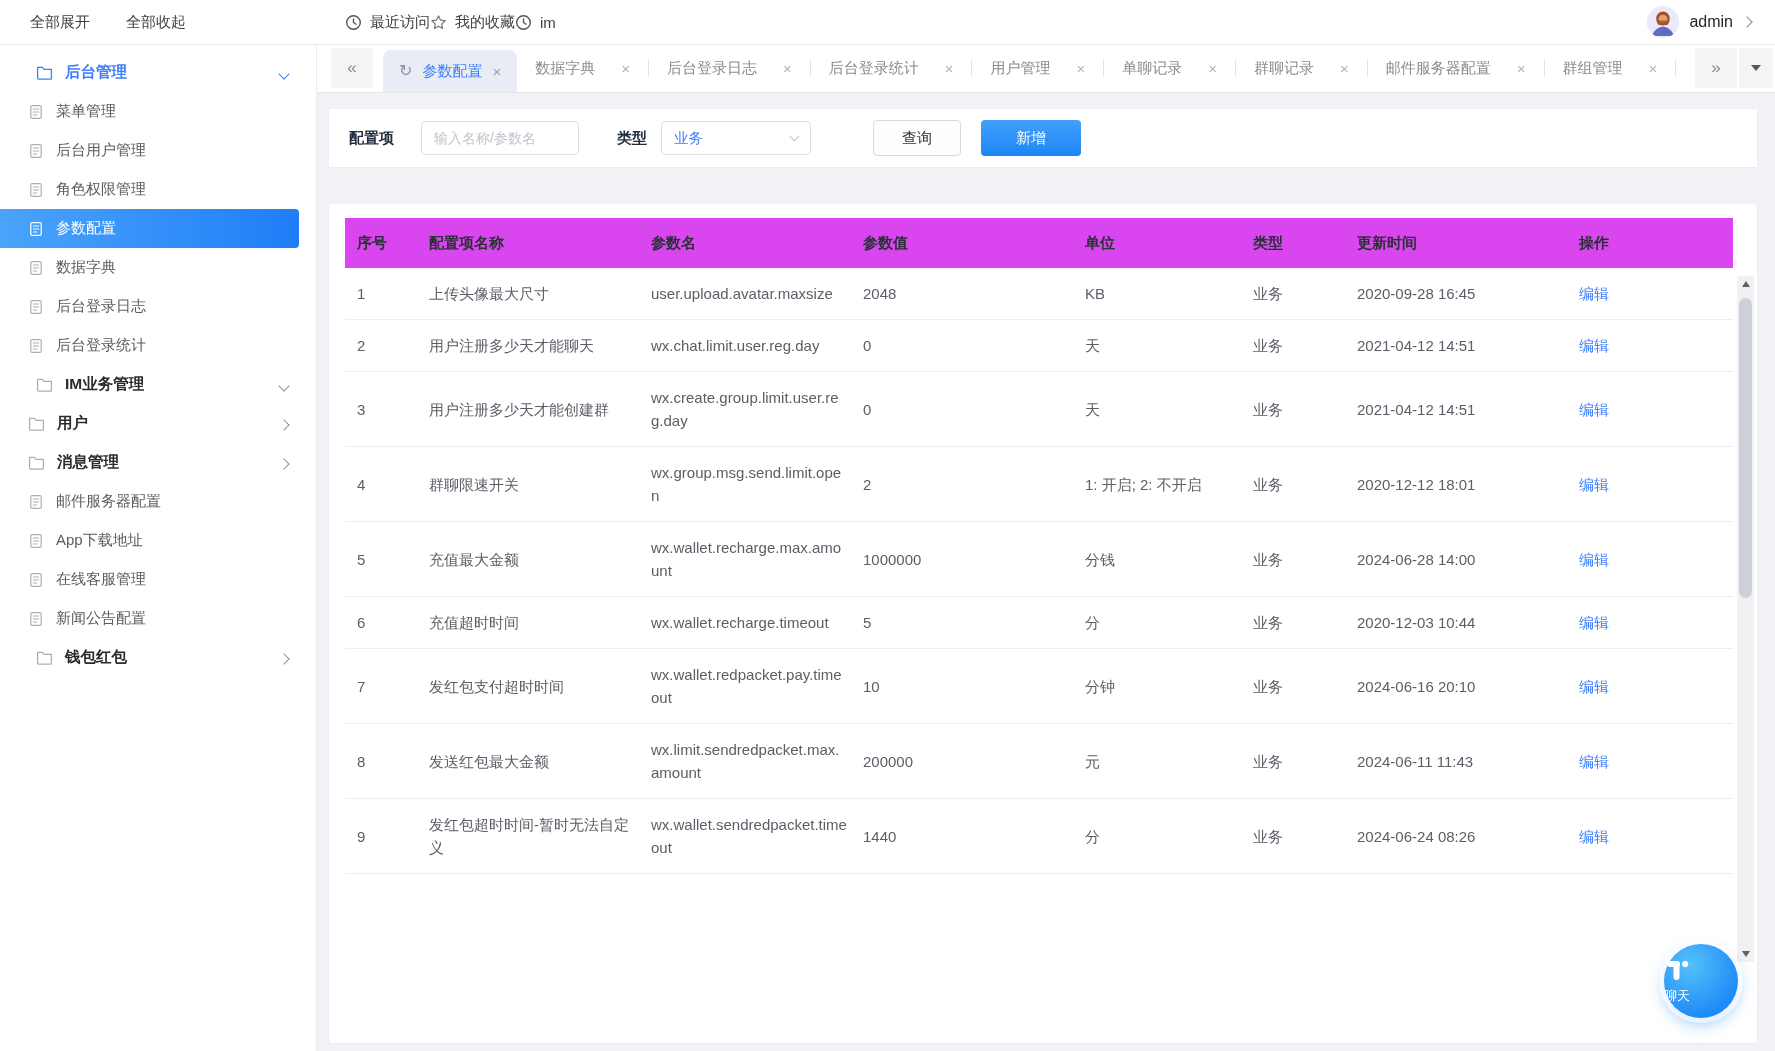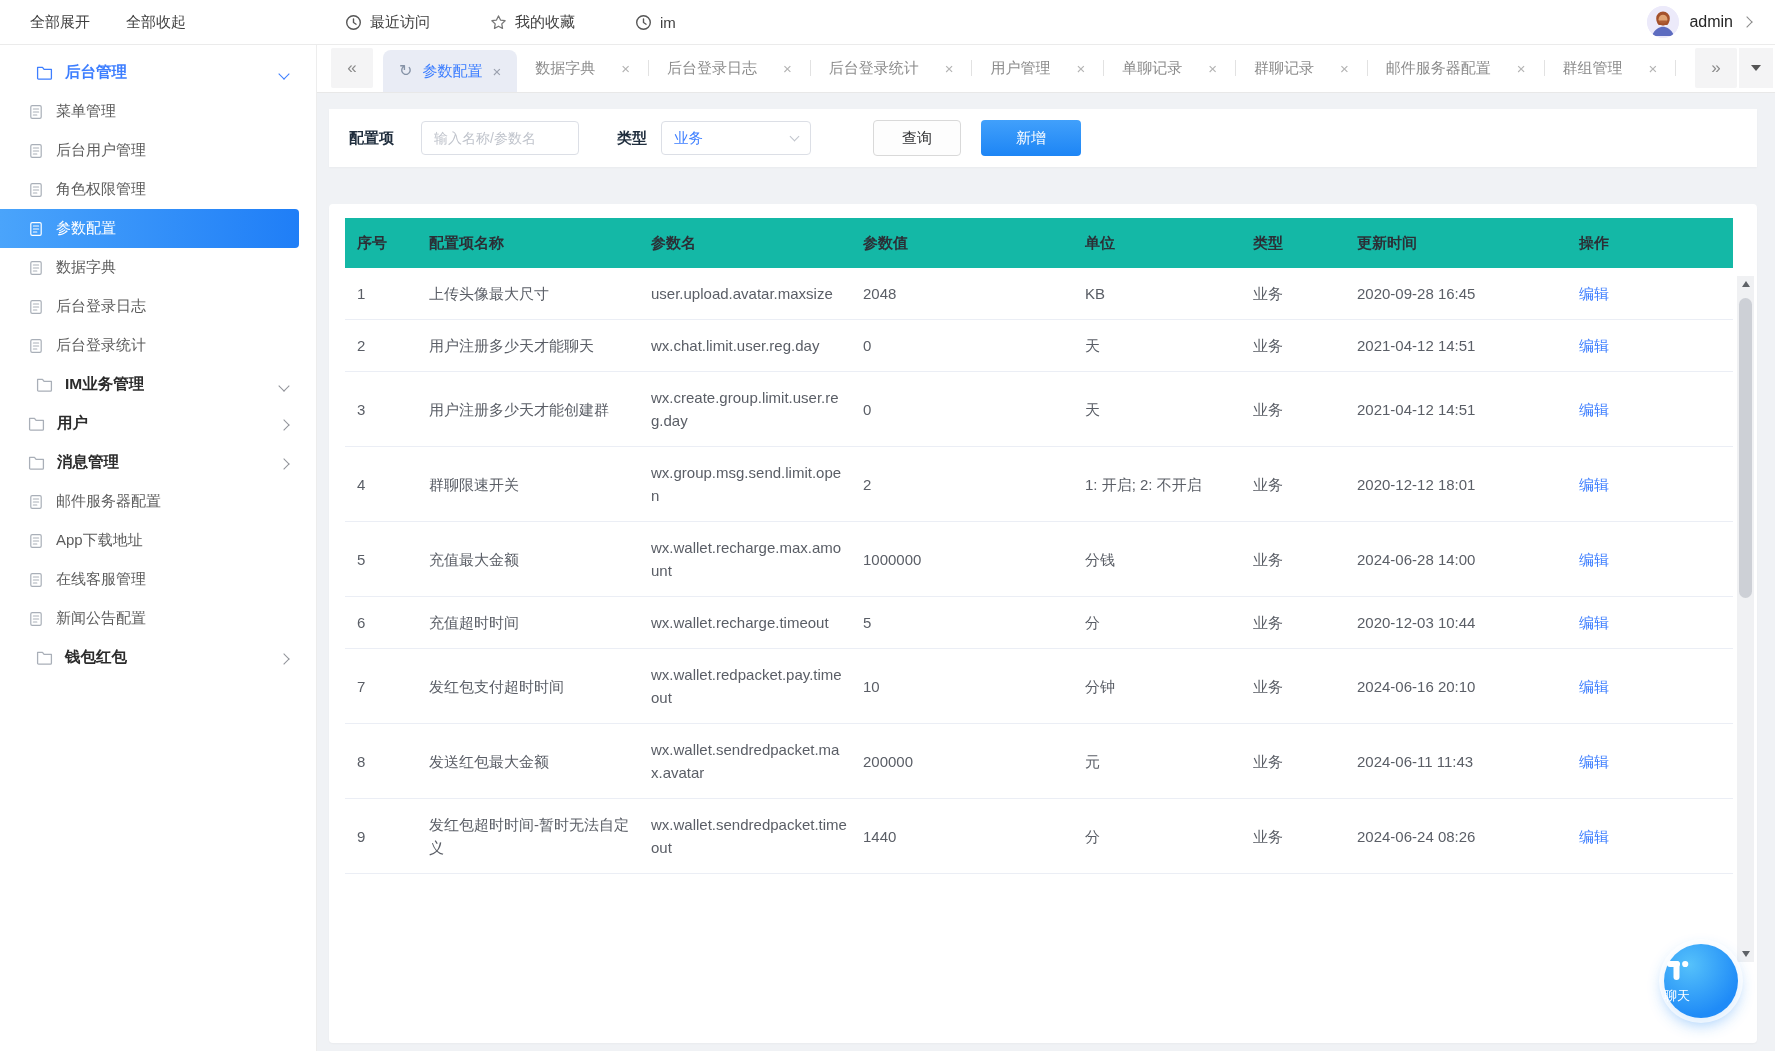--- a/index.html
+++ b/index.html
@@ -7,21 +7,21 @@
   body {
     font-family:"Liberation Sans","DejaVu Sans",sans-serif;
     background:#f0f2f5; color:#333; position:relative; font-size:15px;
   }
   
   .topbar { position:absolute; top:0; left:0; right:0; height:45px; background:#fff;
             border-bottom:1px solid #ebebeb; display:flex; align-items:center; z-index:6; }
   .topbar-left { width:317px; flex:0 0 317px; padding-left:30px; display:flex; gap:36px;
                  font-size:15px; color:#404040; }
   .topbar-left span { cursor:pointer; }
-  .topbar-menu { display:flex; align-items:center; gap:60px; margin-left:28px; color:#404040; }
+  .topbar-menu { display:flex; align-items:center; margin-left:28px; color:#404040; }
   .menu-entry { display:flex; align-items:center; gap:8px; cursor:pointer; }
   .menu-entry svg { display:block; }
   .topbar-user { margin-left:auto; margin-right:24px; display:flex; align-items:center; gap:10px; cursor:pointer; }
   .avatar { width:32px; height:32px; border-radius:50%; overflow:hidden; background:#eceafa; }
   .uname { font-size:16px; color:#262626; }
   .chv { display:inline-block; width:8px; height:8px; border-right:1.6px solid currentColor;
          border-bottom:1.6px solid currentColor; }
   .chv.down { transform:rotate(45deg); margin-top:-3px; }
   .chv.right { transform:rotate(-45deg); }
   .user-caret { color:#8a8a8a; }
@@ -81,21 +81,21 @@
   .btn-query { margin-left:62px; width:88px; height:36px; background:#fdfdfd; border:1px solid #d9d9d9;
                border-radius:4px; font-size:15px; color:#303133; cursor:pointer;
                font-family:inherit; }
   .btn-add { margin-left:20px; width:100px; height:36px; background:linear-gradient(180deg,#41a0fb,#1d85f5);
              border:none; border-radius:4px; font-size:15px; color:#fff; cursor:pointer;
              font-family:inherit; }
   
   .table-card { position:absolute; left:12px; top:159px; width:1428px; bottom:8px; background:#fff;
                 border-radius:4px; padding:14px 16px; box-shadow:0 1px 2px rgba(0,0,0,.03); overflow:hidden; }
   table { border-collapse:collapse; table-layout:fixed; width:calc(100% - 8px); }
-  th { background:#14b8a6; height:50px; text-align:left; font-size:15px; color:#2b2f36;
+  th { background:#d946ef; height:50px; text-align:left; font-size:15px; color:#2b2f36;
        font-weight:bold; padding:0 8px; }
   td { font-size:15px; color:#5a5e66; padding:14px 8px; border-bottom:1px solid #ebeef5;
        line-height:23px; vertical-align:middle; height:50px; }
   th.c-no, td.c-no { padding-left:12px; }
   .c-no { width:76px; } .c-name { width:222px; } .c-key { width:212px; } .c-val { width:222px; }
   .c-unit { width:168px; white-space:nowrap; } .c-type { width:104px; } .c-upd { width:222px; }
   td.c-key { word-break:break-all; }
   .edit-link { color:#3d7eff; cursor:pointer; text-decoration:none; }
   
   .vscroll { position:absolute; right:3px; top:72px; bottom:81px; width:17px; background:#f0f1f3; }
@@ -468,21 +468,21 @@
             <td class="c-key">wx.wallet.redpacket.pay.timeout</td>
             <td class="c-val">10</td>
             <td class="c-unit">分钟</td>
             <td class="c-type">业务</td>
             <td class="c-upd">2024-06-16 20:10</td>
             <td class="c-act"><a class="edit-link">编辑</a></td>
           </tr>
           <tr>
             <td class="c-no">8</td>
             <td class="c-name">发送红包最大金额</td>
-            <td class="c-key">wx.wallet.sendredpacket.max.avatar</td>
+            <td class="c-key">wx.limit.sendredpacket.max.amount</td>
             <td class="c-val">200000</td>
             <td class="c-unit">元</td>
             <td class="c-type">业务</td>
             <td class="c-upd">2024-06-11 11:43</td>
             <td class="c-act"><a class="edit-link">编辑</a></td>
           </tr>
           <tr>
             <td class="c-no">9</td>
             <td class="c-name">发红包超时时间-暂时无法自定义</td>
             <td class="c-key">wx.wallet.sendredpacket.timeout</td>

